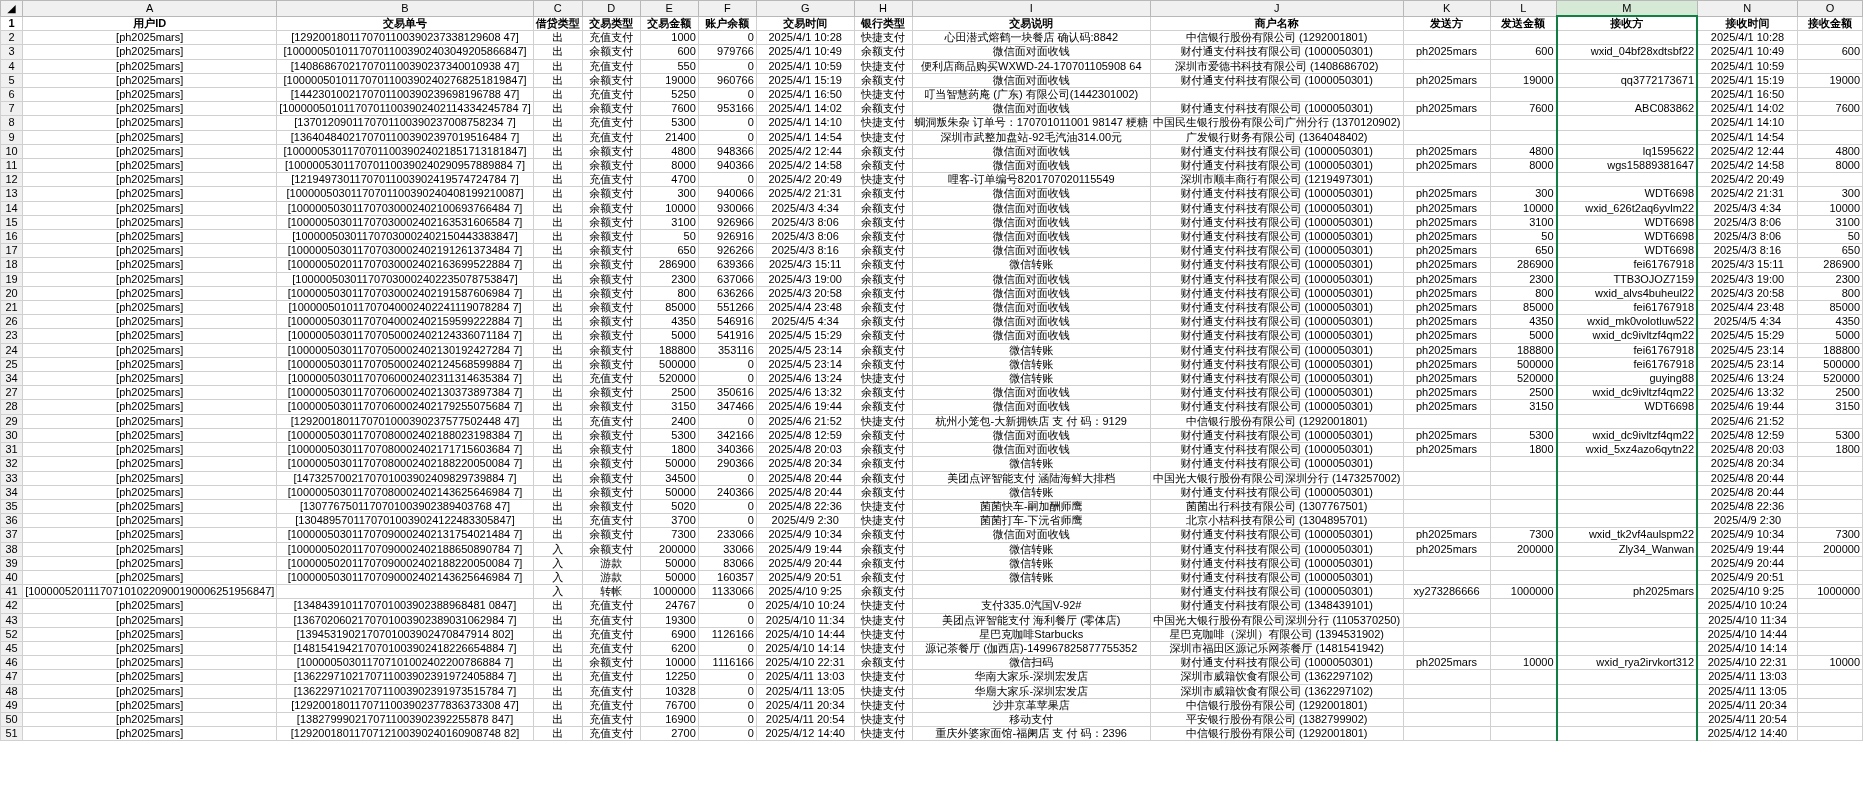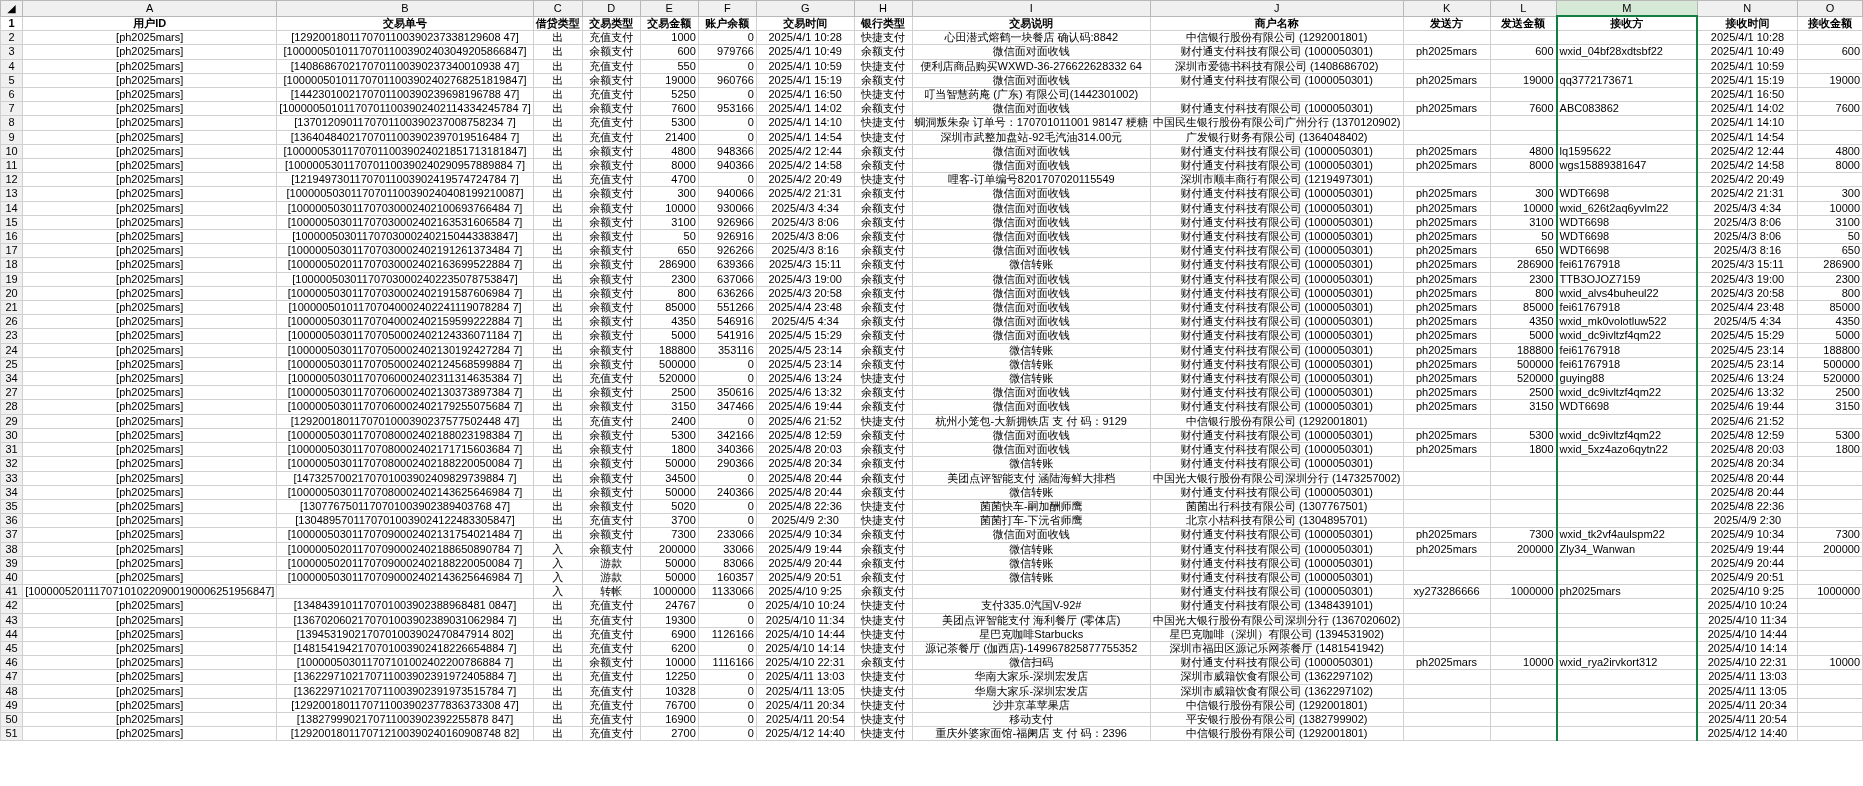--- a/index.html
+++ b/index.html
@@ -23,21 +23,21 @@
   .c-H{width:62px;}
   .c-I{width:196px;}
   .c-J{width:220px;}
   .c-K{width:98px;}
   .c-L{width:78px;}
   .c-M{width:160px;}
   .c-N{width:110px;}
   .c-O{width:76px;}
   .ctr{text-align:center;}
   .rgt{text-align:right;}
-  .lft{text-align:left;}
+  .lft{text-align:right;}
   .hdrrow td{text-align:center;font-weight:bold;background:#ffffff;}
   .mcol{border-left:2px solid #137e43 !important;border-right:2px solid #137e43 !important;}
   .mcol-top{border-top:2px solid #137e43 !important;}
 </style>
 </head>
 <body>
 
 <div id="sheet">
   <table class="grid">
     <tbody>
@@ -119,21 +119,21 @@
         <tr>
           <td class="rowhdr">4</td>
           <td class="c-A ctr">[ph2025mars]</td>
           <td class="c-B ctr">[1408686702170701100390237340010938 47]</td>
           <td class="c-C ctr">出</td>
           <td class="c-D ctr">充值支付</td>
           <td class="c-E rgt">550</td>
           <td class="c-F rgt">0</td>
           <td class="c-G ctr">2025/4/1 10:59</td>
           <td class="c-H ctr">快捷支付</td>
-          <td class="c-I ctr">便利店商品购买WXWD-36-276622628332 64</td>
+          <td class="c-I ctr">便利店商品购买WXWD-24-170701105908 64</td>
           <td class="c-J ctr">深圳市爱德书科技有限公司 (1408686702)</td>
           <td class="c-K ctr"></td>
           <td class="c-L rgt"></td>
           <td class="c-M lft mcol"></td>
           <td class="c-N ctr">2025/4/1 10:59</td>
           <td class="c-O rgt"></td>
         </tr>
         <tr>
           <td class="rowhdr">5</td>
           <td class="c-A ctr">[ph2025mars]</td>
@@ -822,29 +822,29 @@
           <td class="rowhdr">43</td>
           <td class="c-A ctr">[ph2025mars]</td>
           <td class="c-B ctr">[1367020602170701003902389031062984 7]</td>
           <td class="c-C ctr">出</td>
           <td class="c-D ctr">充值支付</td>
           <td class="c-E rgt">19300</td>
           <td class="c-F rgt">0</td>
           <td class="c-G ctr">2025/4/10 11:34</td>
           <td class="c-H ctr">快捷支付</td>
           <td class="c-I ctr">美团点评智能支付 海利餐厅 (零体店)</td>
-          <td class="c-J ctr">中国光大银行股份有限公司深圳分行 (1367020602)</td>
+          <td class="c-J ctr">中国光大银行股份有限公司深圳分行 (1105370250)</td>
           <td class="c-K ctr"></td>
           <td class="c-L rgt"></td>
           <td class="c-M lft mcol"></td>
           <td class="c-N ctr">2025/4/10 11:34</td>
           <td class="c-O rgt"></td>
         </tr>
         <tr>
-          <td class="rowhdr">44</td>
+          <td class="rowhdr">52</td>
           <td class="c-A ctr">[ph2025mars]</td>
           <td class="c-B ctr">[1394531902170701003902470847914 802]</td>
           <td class="c-C ctr">出</td>
           <td class="c-D ctr">充值支付</td>
           <td class="c-E rgt">6900</td>
           <td class="c-F rgt">1126166</td>
           <td class="c-G ctr">2025/4/10 14:44</td>
           <td class="c-H ctr">快捷支付</td>
           <td class="c-I ctr">星巴克咖啡Starbucks</td>
           <td class="c-J ctr">星巴克咖啡（深圳）有限公司 (1394531902)</td>

